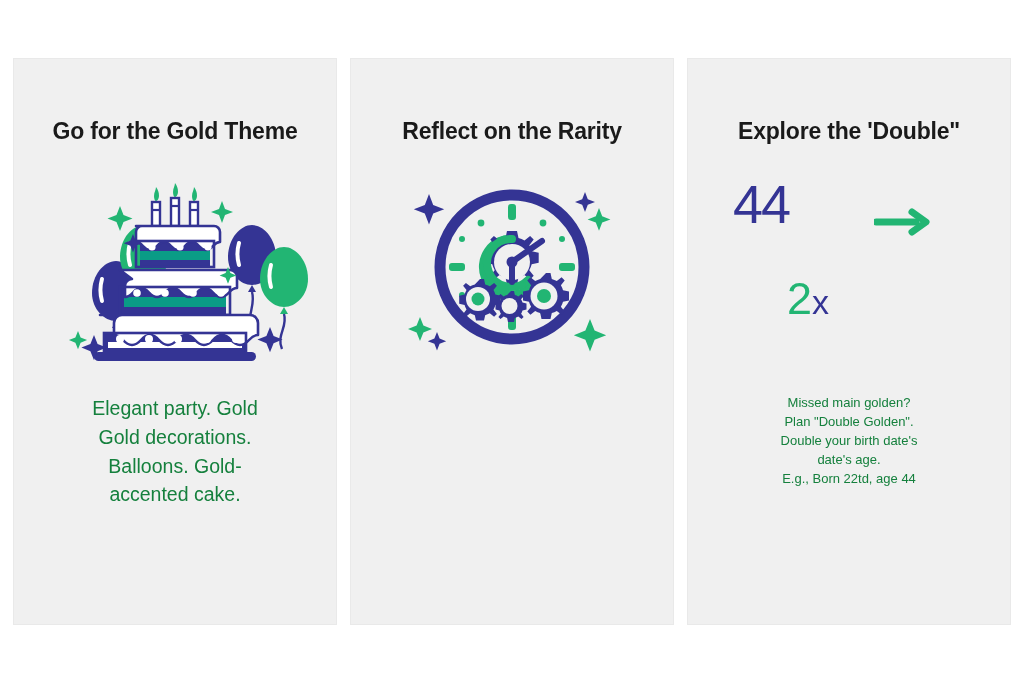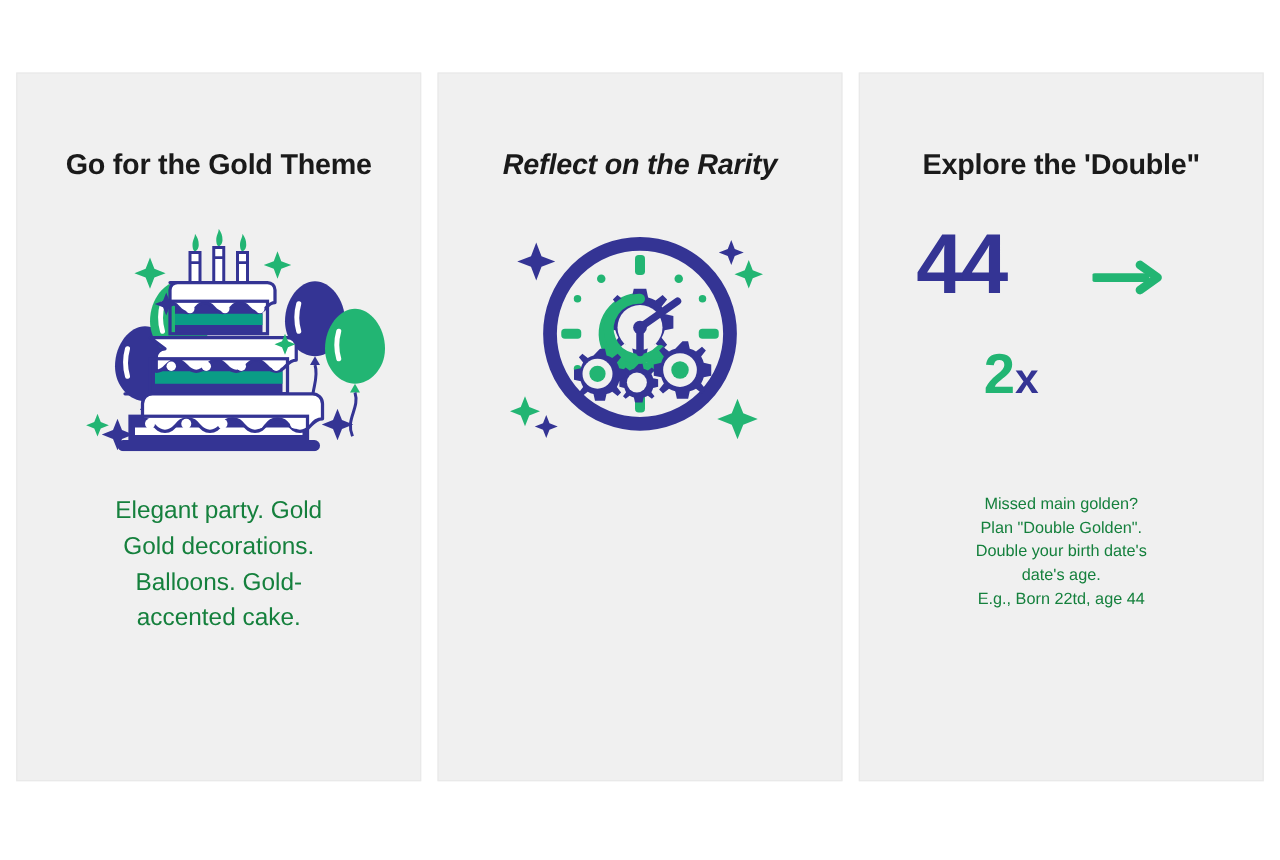--- a/index.html
+++ b/index.html
@@ -68,50 +68,50 @@
     width: 258px;
     white-space: pre-line;
   }
 
   .card-3 .card-body {
     width: 270px;
     font-size: 13px;
     line-height: 1.45;
   }
 
-  .card-2 .card-title { margin-top: 60px; font-style: italic; }
+  .card-2 .card-title { margin-top: 60px; }
   .card-3 .card-title { margin-top: 60px; }
 
   
   .double-art {
     position: relative;
     width: 260px;
     height: 190px;
   }
   .big-num {
     position: absolute;
     left: 14px;
     top: 6px;
-    font-size: 68px;
-    font-weight: bold;
+    font-size: 54px;
+    font-weight: normal;
     color: #343494;
     letter-spacing: -2px;
     line-height: 1;
   }
   .arrow-wrap {
     position: absolute;
     left: 155px;
     top: 36px;
   }
   .two-x {
     position: absolute;
     left: 68px;
     top: 105px;
     font-size: 45px;
-    font-weight: bold;
+    font-weight: normal;
     line-height: 1;
     color: #22b573;
   }
   .two-x .x-mark { color: #343494; font-size: 34px; }
   .cal-wrap {
     position: absolute;
     left: 146px;
     top: 86px;
   }
 </style>

